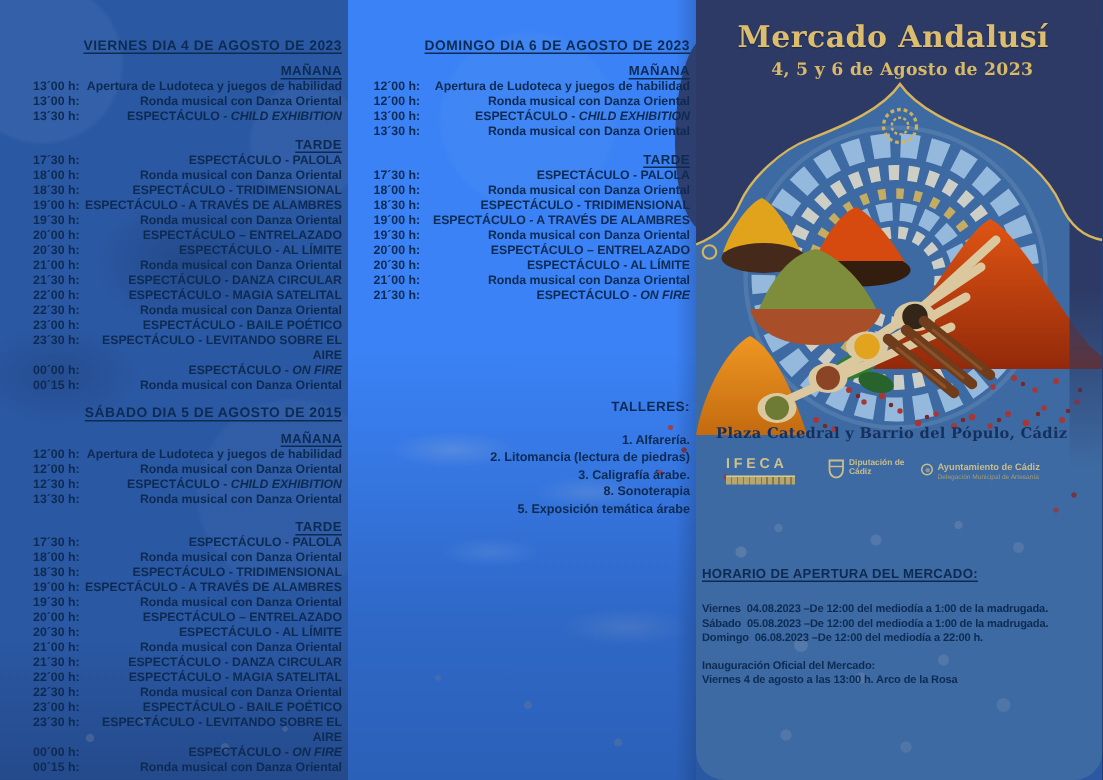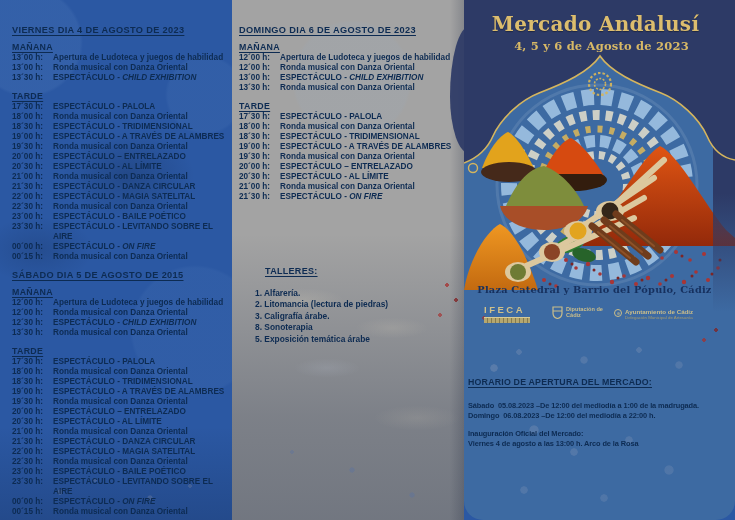--- a/index.html
+++ b/index.html
@@ -3,21 +3,21 @@
 <meta charset="utf-8">
 <style>
   html,body { margin:0; padding:0; background:#1a2b4a; }
   .page {
     position:relative; width:735px; height:520px; overflow:hidden;
     font-family:"Liberation Sans", sans-serif; display:flex;
     background:#2b58a3;
   }
   .panel { position:relative; height:520px; box-sizing:border-box; flex:none; }
   .panel.left  { width:232px; background:#2b58a3; }
-  .panel.middle{ width:232px; background:#a3a3a3; }
+  .panel.middle{ width:232px; background:#3b82f6; }
   .panel.right { width:271px; background:#3d6aa2;border-radius:19px; }
 
   
   .panel.left::before, .panel.middle::before {
     content:""; position:absolute; inset:0; z-index:0; pointer-events:none;
     background-image:
       radial-gradient(circle 55px at 28px 42px,  rgba(140,180,225,.09) 0 52px, transparent 55px),
       radial-gradient(circle 40px at 205px 95px, rgba(140,180,225,.07) 0 37px, transparent 40px),
       radial-gradient(ellipse 95px 62px at 128px 175px, rgba(6,18,42,.22), transparent 70%),
       radial-gradient(ellipse 80px 48px at 38px 250px,  rgba(6,18,42,.16), transparent 70%),
@@ -45,21 +45,21 @@
   }
   .panel.middle::after {
     content:""; position:absolute; top:0; right:0; bottom:0; width:14px; z-index:0;
     background:linear-gradient(90deg, transparent, rgba(5,15,40,.18));
   }
   .fold-swoosh {
     position:absolute; right:-6px; top:26px; width:20px; height:128px; z-index:1;
     background:#2d3a66; border-radius:100% 0 0 100% / 55% 0 0 45%; opacity:.92;
   }
 
-  .content { position:relative; z-index:2; }
+  .content { position:relative; z-index:2;text-align:right; }
   .panel.left  .content { padding:25px 4px 0 12px; }
   .panel.middle .content { padding:25px 4px 0 7px; }
 
   .day-title {
     margin:0 0 7px 0; font-size:9.2px; font-weight:bold; letter-spacing:.35px;
     color:#0d2b52; text-decoration:underline; text-underline-offset:1.5px;
   }
   .part-label {
     margin:0 0 1px 0; font-size:8.8px; font-weight:bold; letter-spacing:.3px;
     color:#0d2b52; text-decoration:underline; text-underline-offset:1.5px;
@@ -67,21 +67,21 @@
   .block { margin-bottom:8px; }
   .day-section { margin-bottom:2px; }
   .row { display:flex; font-size:8.2px; line-height:10px; font-weight:600; color:#0d2b52; }
   .row .t { width:41px; flex:none; }
   .row .d { flex:1; }
   .row em { font-style:italic;margin-top:16px; }
 
   .talleres { margin-top:64px; }
   .talleres-title {
     margin:0 0 12px 26px; font-size:9px; font-weight:bold; letter-spacing:.3px;
-    color:#0d2b52; text-decoration:underline; text-underline-offset:1.5px;
+    color:#0d2b52; text-underline-offset:1.5px;
   }
   .t-item { margin-left:16px; font-size:8.4px; line-height:11.4px; font-weight:600; color:#0d2b52; }
 
   
   .panel.right::before {
     content:""; position:absolute; inset:0; z-index:0; pointer-events:none;
     background-image:
       radial-gradient(circle 4px at 30px 368px,  rgba(140,155,185,.35) 0 3.4px, transparent 4px),
       radial-gradient(circle 3px at 55px 352px,  rgba(140,155,185,.30) 0 2.5px, transparent 3px),
       radial-gradient(circle 4px at 120px 360px, rgba(140,155,185,.28) 0 3.3px, transparent 4px),
@@ -612,20 +612,21 @@
           <div class="ayto-name">Ayuntamiento de Cádiz</div>
           <div class="ayto-sub">Delegación Municipal de Artesanía</div>
         </div>
       </div>
     </div>
 
     <div class="horario">
       <div class="h-title">HORARIO DE APERTURA DEL MERCADO:</div>
       <div>
 
+          <div class="h-line">Viernes  04.08.2023 –De 12:00 del mediodía a 1:00 de la madrugada.</div>
 
           <div class="h-line">Sábado  05.08.2023 –De 12:00 del mediodía a 1:00 de la madrugada.</div>
 
           <div class="h-line">Domingo  06.08.2023 –De 12:00 del mediodía a 22:00 h.</div>
         </div>
       <div class="inau">
         <div class="h-line">Inauguración Oficial del Mercado:</div>
         <div class="h-line">Viernes 4 de agosto a las 13:00 h. Arco de la Rosa</div>
       </div>
     </div>

